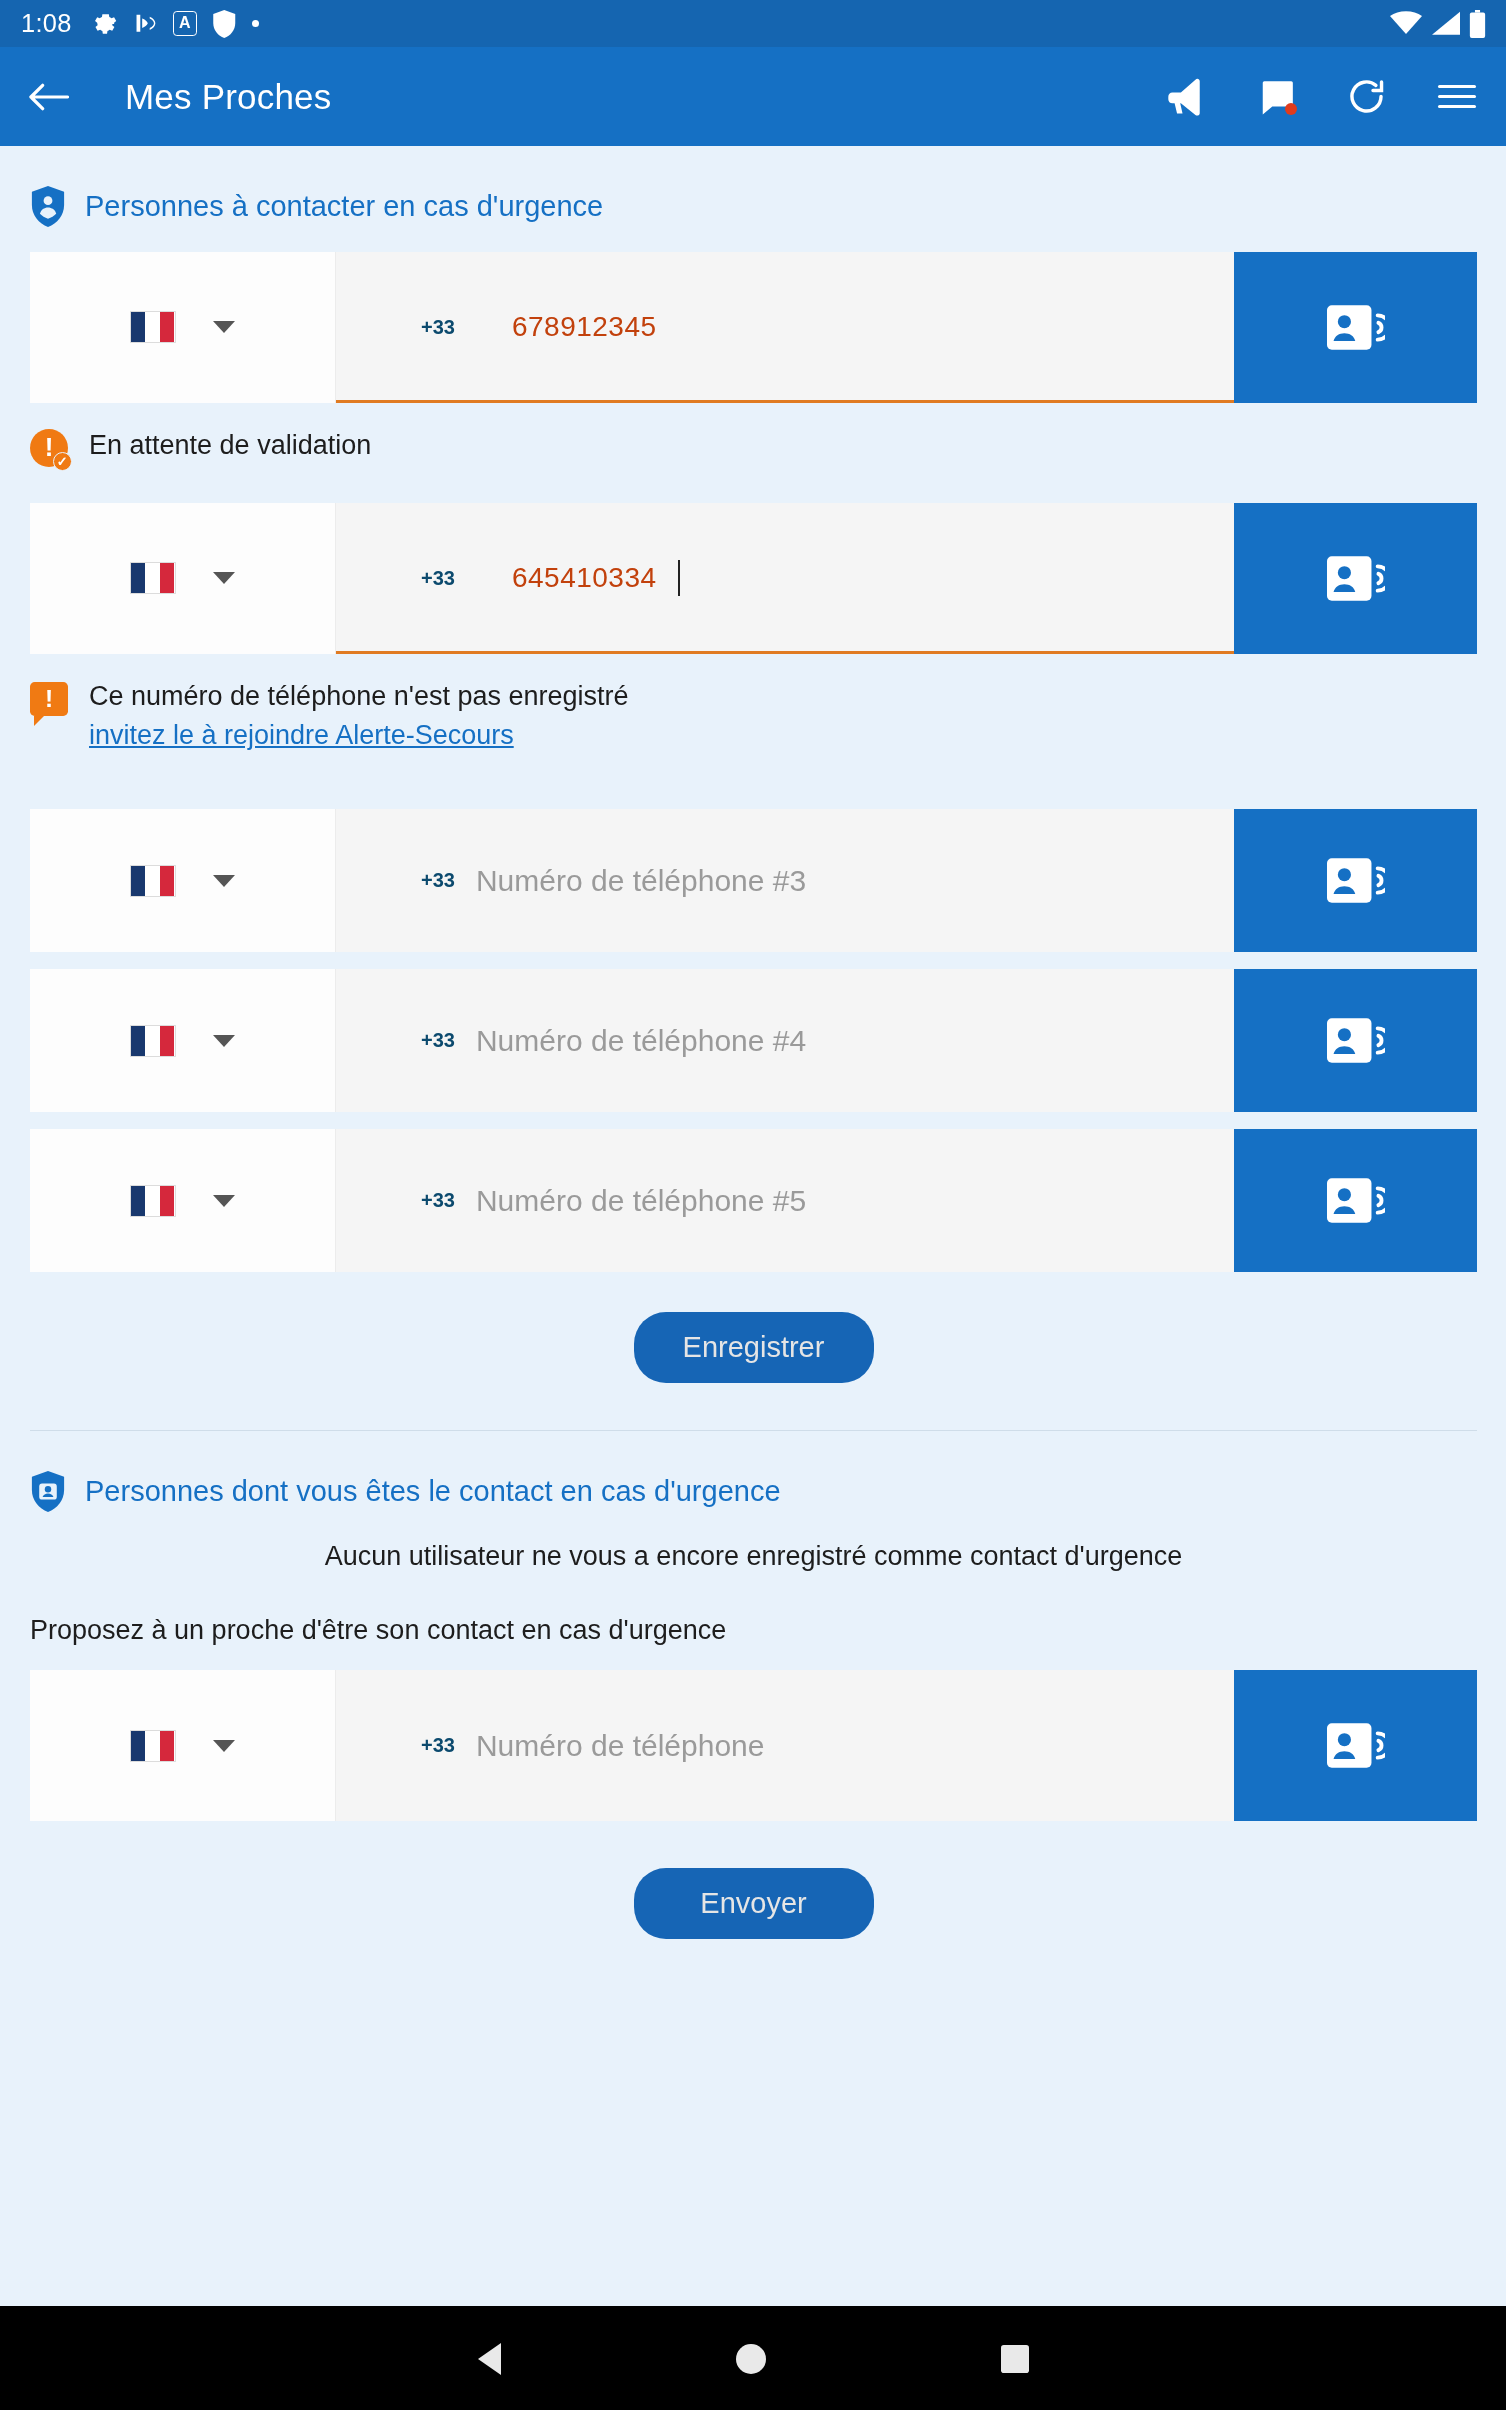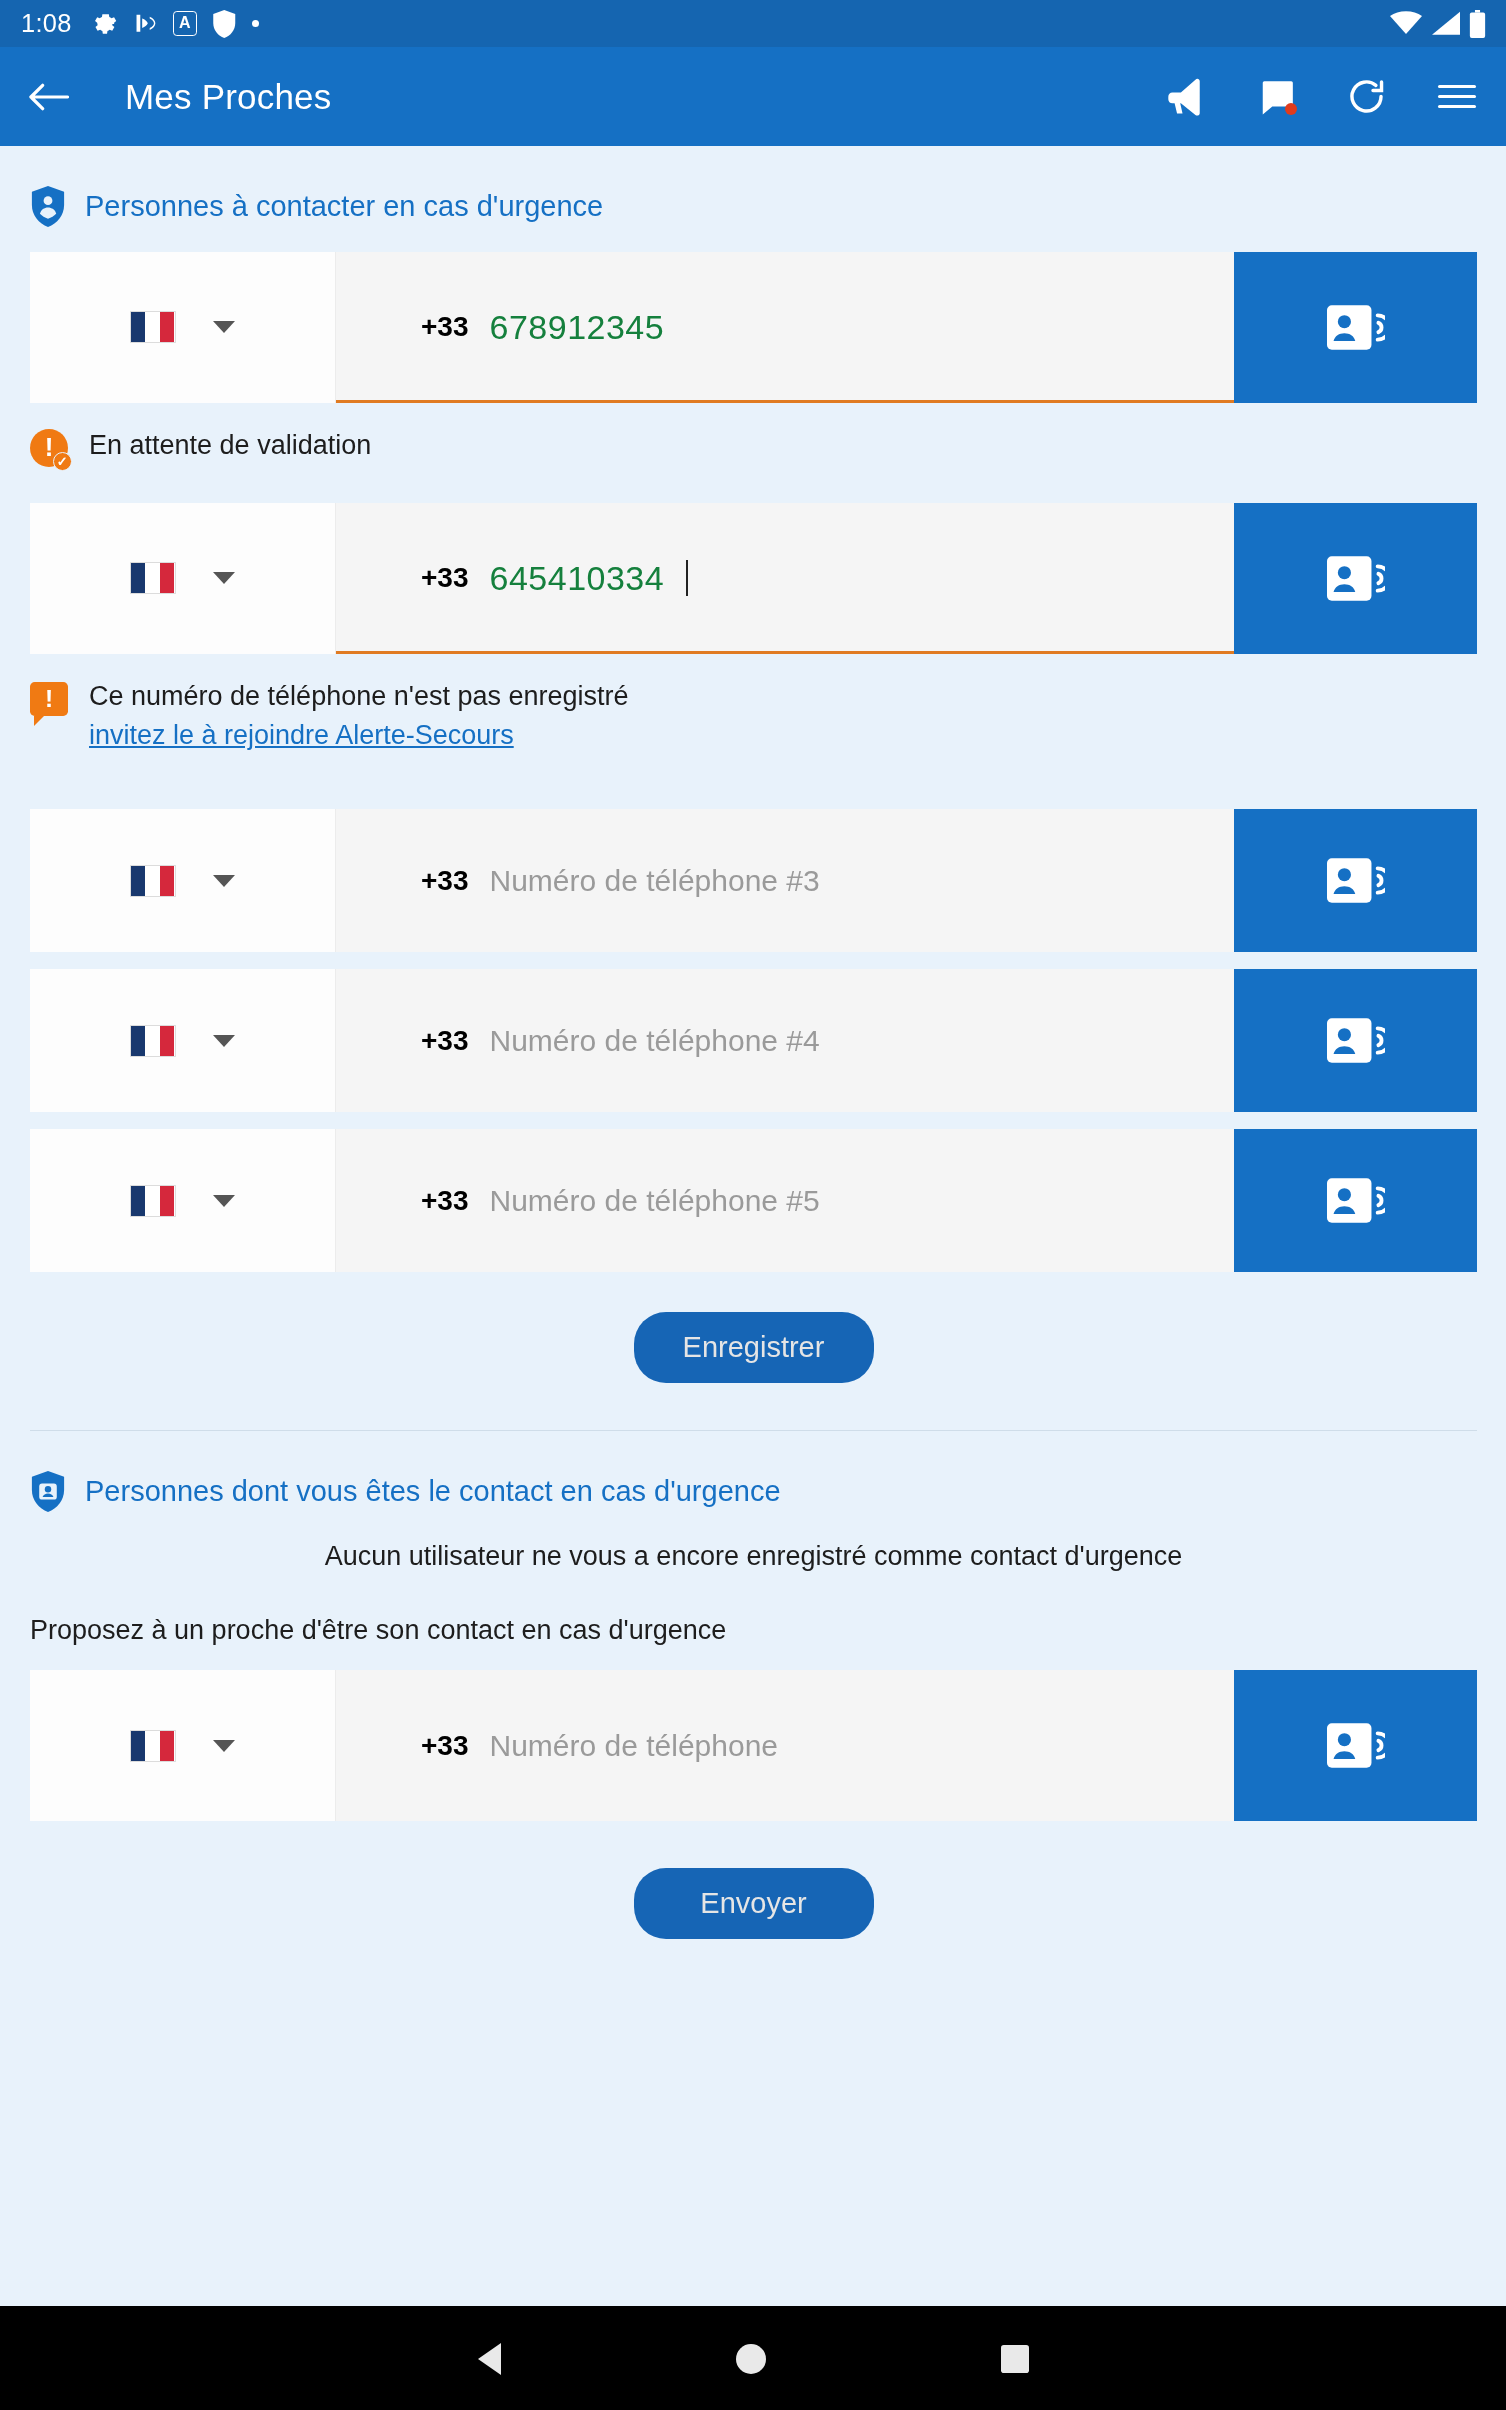--- a/index.html
+++ b/index.html
@@ -155,29 +155,30 @@
   .num-cell {
     flex: 1 1 auto;
     background: #f5f5f5;
     display: flex;
     align-items: center;
     padding-left: 85px;
     gap: 21px;
     position: relative;
   }
   .num-cell .prefix {
-    font-size: 28px;
-    color: #000000;
+    font-size: 20px;
+    color: #0c4a6e;
     font-weight: bold;
     text-align: right;
   }
   .num-cell .value {
-    font-size: 34px;
-    color: #15803d;
+    font-size: 28px;
+    color: #c2410c;
     letter-spacing: 0.5px;
+    margin-left: 36px;
   }
   .num-cell .placeholder {
     font-size: 30px;
     color: #9a9a9a;
   }
   .caret-bar {
     display: inline-block;
     width: 1.9px;
     height: 36px;
     background: #222;

